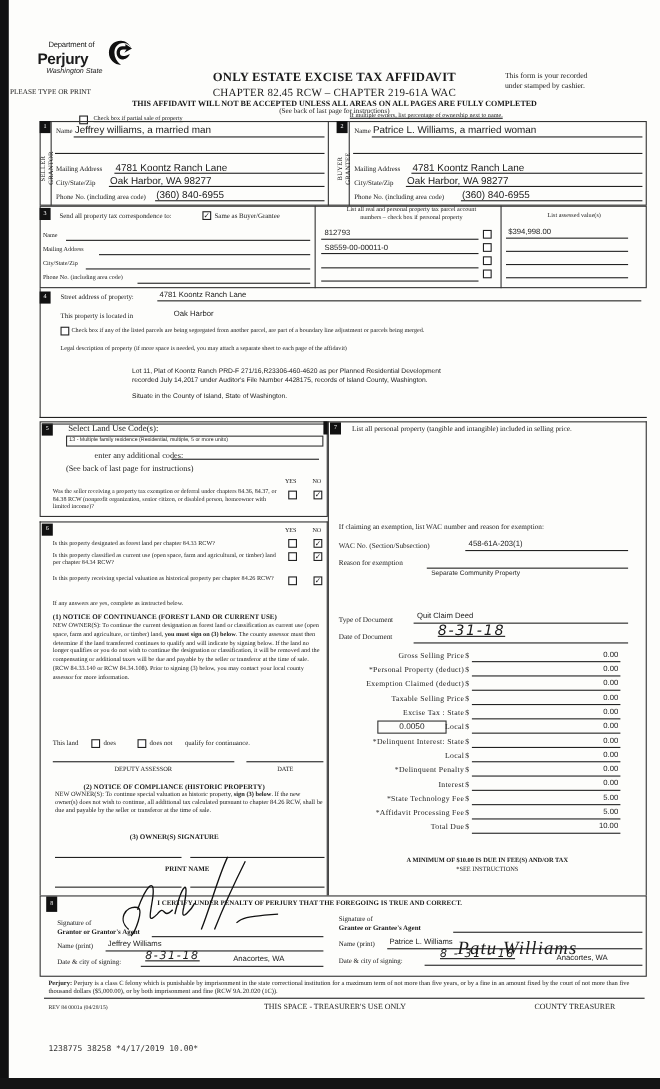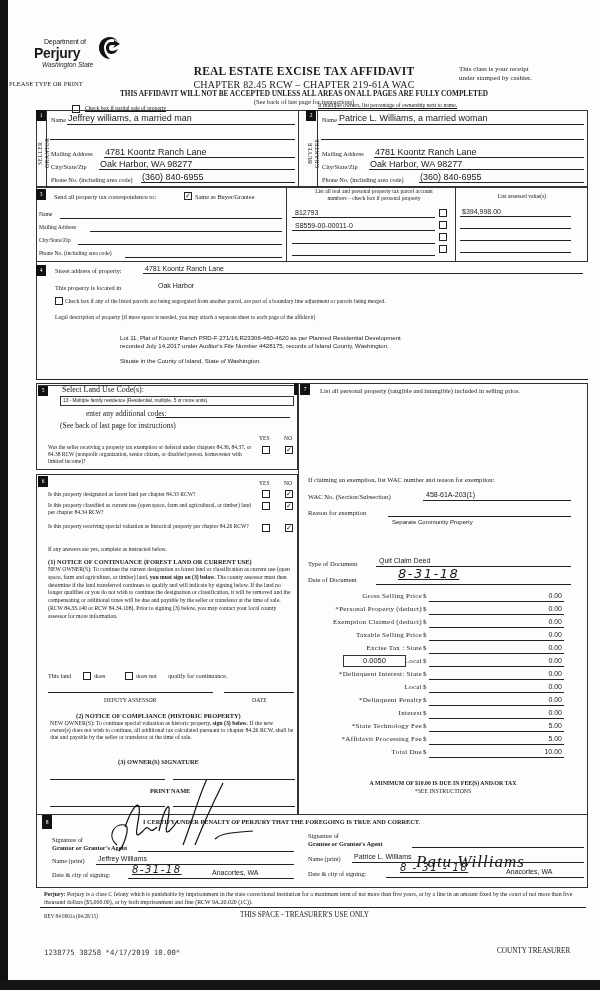--- a/index.html
+++ b/index.html
@@ -57,26 +57,26 @@
     <span class="dept">Department of</span>
     <span class="rev">Perjury</span>
     <span class="wa">Washington State</span>
     <svg class="swirl" viewBox="0 0 24 24">
       <path d="M12 1 C5 1 1 6 1 12 C1 18 6 23 12 23 C8 20 6 16 6 12 C6 7 9 3 14 3 C18 3 21 6 22 9 C20 4 16 1 12 1 Z" fill="#111"></path>
       <path d="M13 6 C10 6 8 9 8 12 C8 15 10 18 13 18 C16 18 19 16 20 13 C18 14 16 15 14 15 C12 15 11 14 11 12 C11 10 12 9 14 9 L17 9 L15 12 L22 8 L16 4 L16 6 Z" fill="#111"></path>
     </svg>
   </div>
   <div class="please" style="left:1px;">PLEASE TYPE OR PRINT</div>
 
-  <div class="title h-main">REAL ESTATE EXCISE TAX AFFIDAVIT</div>
+  <div class="title h-main">ONLY ESTATE EXCISE TAX AFFIDAVIT</div>
   <div class="title h-sub">CHAPTER 82.45 RCW – CHAPTER 219-61A WAC</div>
   <div class="title h-warn">THIS AFFIDAVIT WILL NOT BE ACCEPTED UNLESS ALL AREAS ON ALL PAGES ARE FULLY COMPLETED</div>
   <div class="title h-see">(See back of last page for instructions)</div>
   <div class="receipt">
-    <div>This class is your receipt</div>
+    <div>This form is your recorded</div>
     <div>under stamped by cashier.</div>
   </div>
 
   <div class="cb" style="left:64px; top:105px;"></div>
   <div class="abs tiny" style="left:77px; top:105px; text-decoration: underline;">Check box if partial sale of property</div>
   <div class="abs tiny" style="left:310px; top:102px; text-decoration: underline;">If multiple owners, list percentage of ownership next to name.</div>
 
   <div class="sect-border" style="left:28px; top:110px; width:552px; height:77px;"></div>
   <div class="abs" style="left:290px; top:110px; width:1px; height:77px; background:#333;"></div>
 
@@ -364,17 +364,17 @@
   <div class="line" style="left:344px; top:862px; width:232px;"></div>
   <div class="abs" style="left:300px; top:870px; font-size:6.3px;">Date &amp; city of signing:</div>
   <div class="abs hw" style="left:392px; top:862px; font-size:10px;">8 - 31 - 18</div>
   <div class="abs fill-sm" style="left:498px; top:868px;">Anacortes, WA</div>
   <div class="line" style="left:378px; top:877px; width:198px;"></div>
 
   <div class="abs para" style="left:36px; top:891px; width:540px; font-size:5.9px; line-height:7.8px;"><b>Perjury:</b> <span>Perjury is a class C felony which is punishable by imprisonment in the state correctional institution for a maximum term of not more than five years, or by a fine in an amount fixed by the court of not more than five thousand dollars ($5,000.00), or by both imprisonment and fine (RCW 9A.20.020 (1C)).</span></div>
   <div class="line" style="left:32px; top:907px; width:546px;"></div>
   <div class="abs" style="left:36px; top:913px; font-size:5.2px;">REV 84 0001a (04/28/15)</div>
   <div class="abs" style="left:232px; top:911px; font-size:7.2px;">THIS SPACE - TREASURER'S USE ONLY</div>
-  <div class="abs" style="left:489px; top:911px; font-size:7.2px;margin-top:36px;">COUNTY TREASURER</div>
+  <div class="abs" style="left:478px; top:911px; font-size:7.2px;">COUNTY TREASURER</div>
   <div class="abs" style="left:36px; top:948px; font-family:'DejaVu Sans Mono', monospace; font-size:7.3px; color:#333;">1238775 38258 *4/17/2019 10.00*</div>
 </div>
 
 <div class="edge-bottom"></div>
 
 </body></html>

